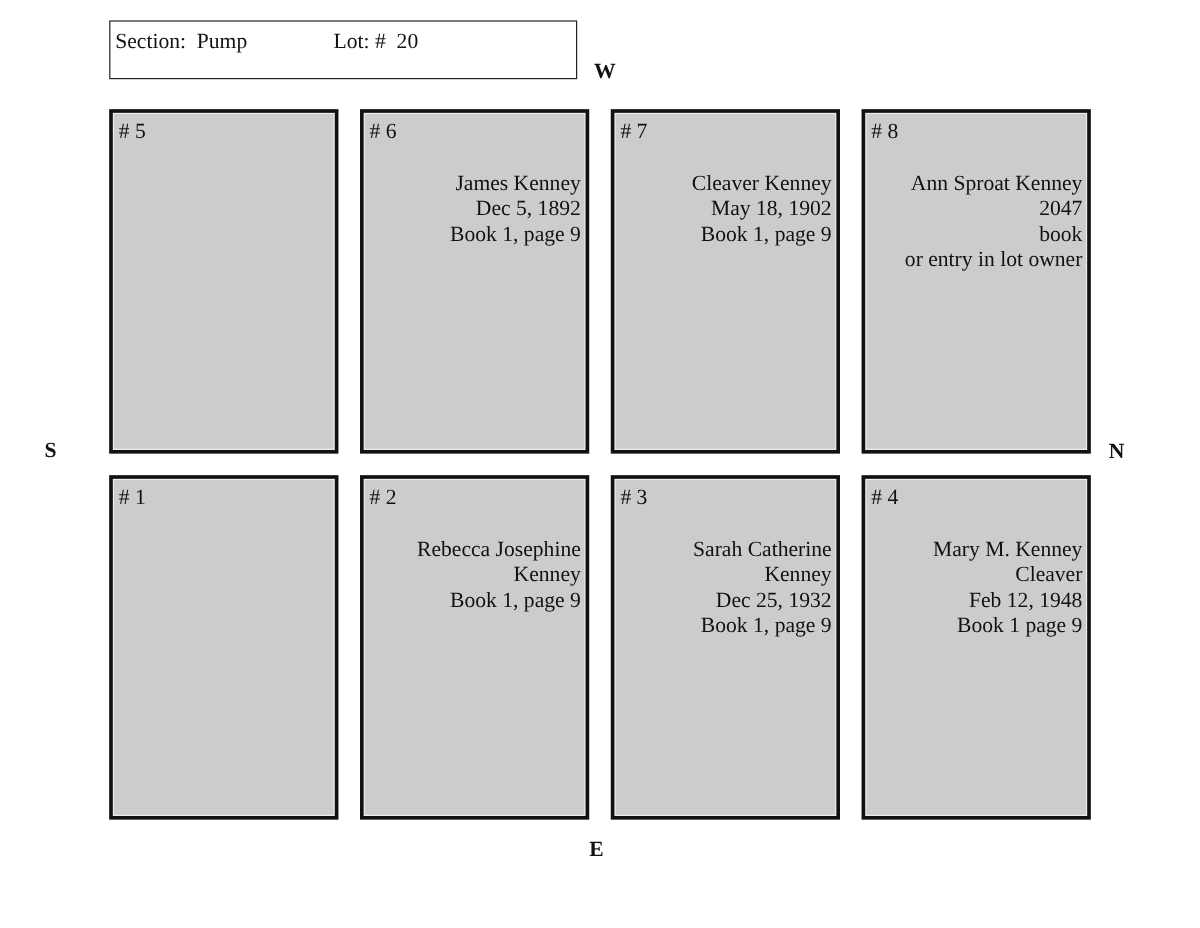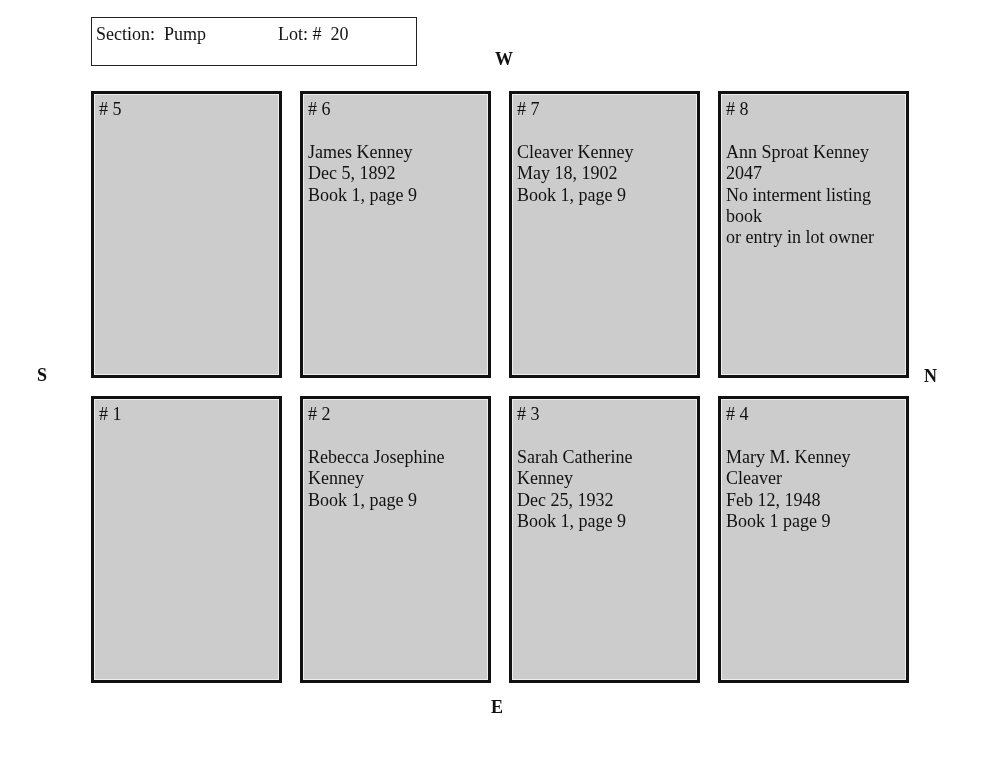--- a/index.html
+++ b/index.html
@@ -1,26 +1,26 @@
 <!DOCTYPE html>
 <html><head>
 <meta charset="utf-8">
 <style>
   html, body { margin: 0; padding: 0; background: #ffffff; }
   body { width: 1000px; height: 773px; position: relative; overflow: hidden;
          font-family: "Liberation Serif", "DejaVu Serif", serif; color: #111; }
-  .header-box { position: absolute; left: 91px; top: 17px; width: 326px; height: 49px;
+  .header-box { position: absolute; left: 91px; top: 17px; width: 390px; height: 49px;
                 border: 1.5px solid #222; box-sizing: border-box; }
   .header-text { position: absolute; top: 6px; font-size: 18px; white-space: pre; }
   .compass { position: absolute; font-weight: bold; font-size: 18px; }
   .grave { position: absolute; width: 191px; height: 287px; box-sizing: border-box;
            background: #cccccc; border: 3px solid #111;
            box-shadow: inset 1px 1px 0 #eeeeee, inset -1px -1px 0 #eeeeee; }
   .grave-num { position: absolute; left: 5px; top: 5px; font-size: 18px; }
-  .grave-body { position: absolute; left: 5px; top: 48px; right: 4px; font-size: 18px; line-height: 21.3px; }
+  .grave-body { position: absolute; left: 5px; top: 48px; right: 4px; font-size: 18px; line-height: 21.3px; text-align: right; }
   .grave-line { display: block; white-space: pre-wrap; }
 </style>
 </head>
 <body>
 
 <div class="header-box">
   <span class="header-text" style="left:4px">Section:  Pump</span>
   <span class="header-text" style="left:186px">Lot: #  20</span>
 </div>
 
@@ -46,21 +46,20 @@
     <span class="grave-line">Cleaver Kenney</span>
     <span class="grave-line">May 18, 1902</span>
     <span class="grave-line">Book 1, page 9</span>
   </div>
 </div>
 <div class="grave" style="left:718px; top:91px">
   <span class="grave-num"># 8</span>
   <div class="grave-body">
     <span class="grave-line">Ann Sproat Kenney</span>
     <span class="grave-line">2047</span>
-    <span class="grave-line">No interment listing</span>
     <span class="grave-line">book</span>
     <span class="grave-line">or entry in lot owner</span>
   </div>
 </div>
 
 <div class="grave" style="left:91px; top:396px">
   <span class="grave-num"># 1</span>
 </div>
 <div class="grave" style="left:300px; top:396px">
   <span class="grave-num"># 2</span>

